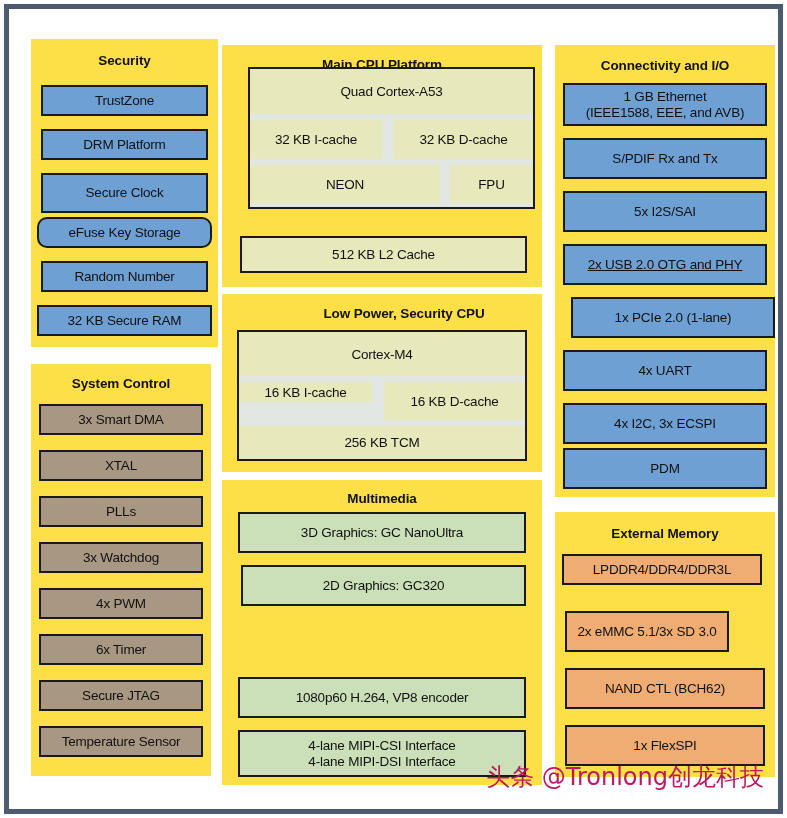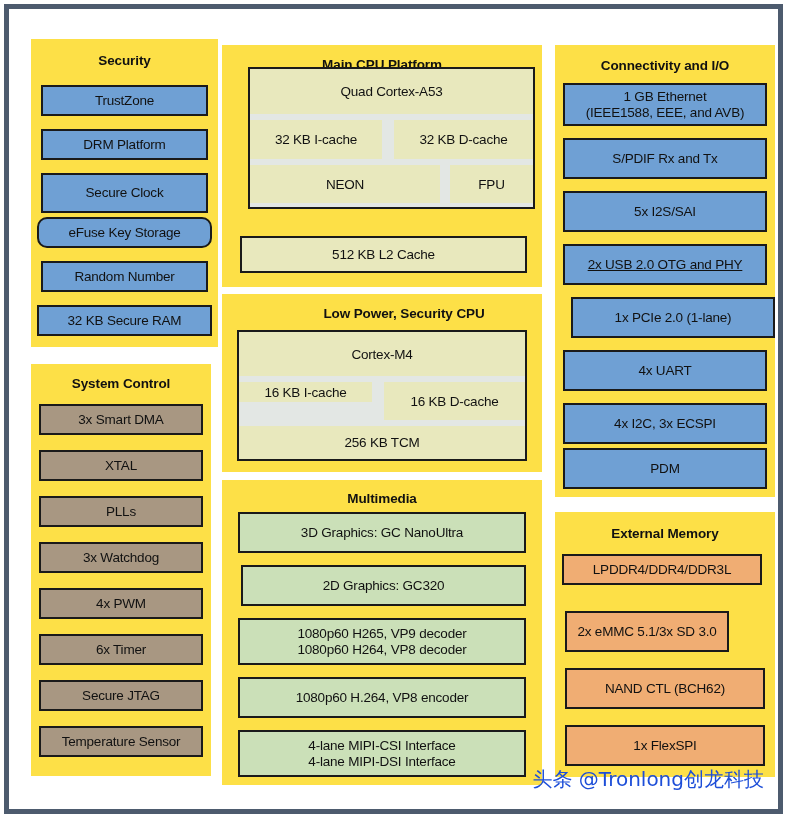--- a/index.html
+++ b/index.html
@@ -66,22 +66,22 @@
     justify-content: center;
     text-align: center;
     font-size: 13.5px;
     color: #111111;
     letter-spacing: -0.2px;
   }
   #watermark {
     position: absolute;
     right: 14px;
     bottom: 16px;
-    font-size: 20px;
-    color: #1d4ed8;
+    font-size: 24px;
+    color: #be185d;
     font-family: "DejaVu Sans", sans-serif;
     white-space: nowrap;
   }
 </style>
 </head>
 <body>
 
 <div id="frame">
 
   <div class="panel" style="left:22px; top:30px; width:187px; height:308px;">
@@ -137,24 +137,20 @@
     <div class="panel-title" style="margin-top:11px;">Multimedia</div>
 
     <div class="blk green" style="position:absolute; left:16px; top:32px; width:288px; height:41px;">
       <span>3D Graphics: GC NanoUltra</span>
     </div>
 
     <div class="blk green" style="position:absolute; left:19px; top:85px; width:285px; height:41px;">
       <span>2D Graphics: GC320</span>
     </div>
 
-    <div class="blk green" style="position:absolute; left:16px; top:138px; width:288px; height:47px; flex-direction:column;">
-      <span>1080p60 H265, VP9 decoder</span>
-      <span>1080p60 H264, VP8 decoder</span>
-    </div>
 
     <div class="blk green" style="position:absolute; left:16px; top:197px; width:288px; height:41px;">
       <span>1080p60 H.264, VP8 encoder</span>
     </div>
 
     <div class="blk green" style="position:absolute; left:16px; top:250px; width:288px; height:47px; flex-direction:column;">
       <span>4-lane MIPI-CSI Interface</span>
       <span>4-lane MIPI-DSI Interface</span>
     </div>
   </div>

